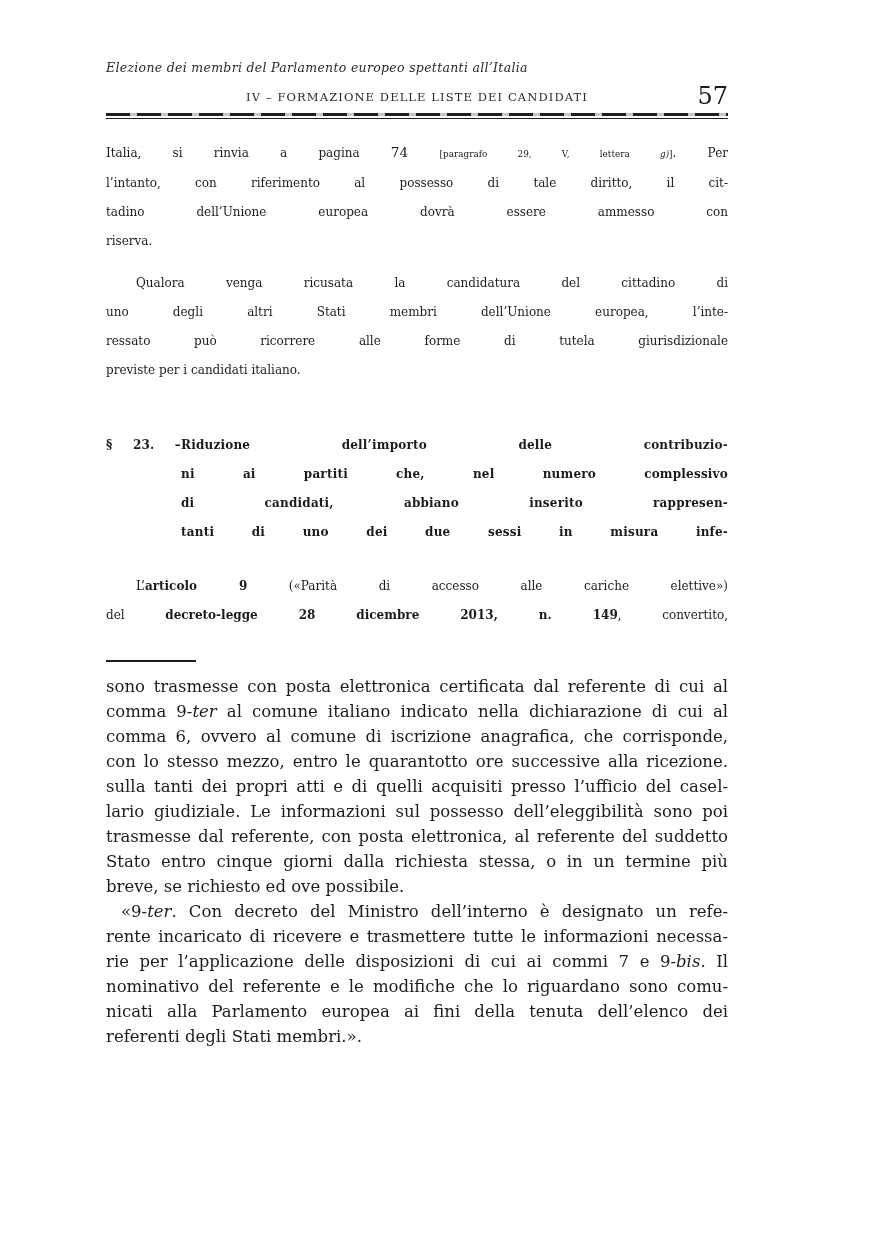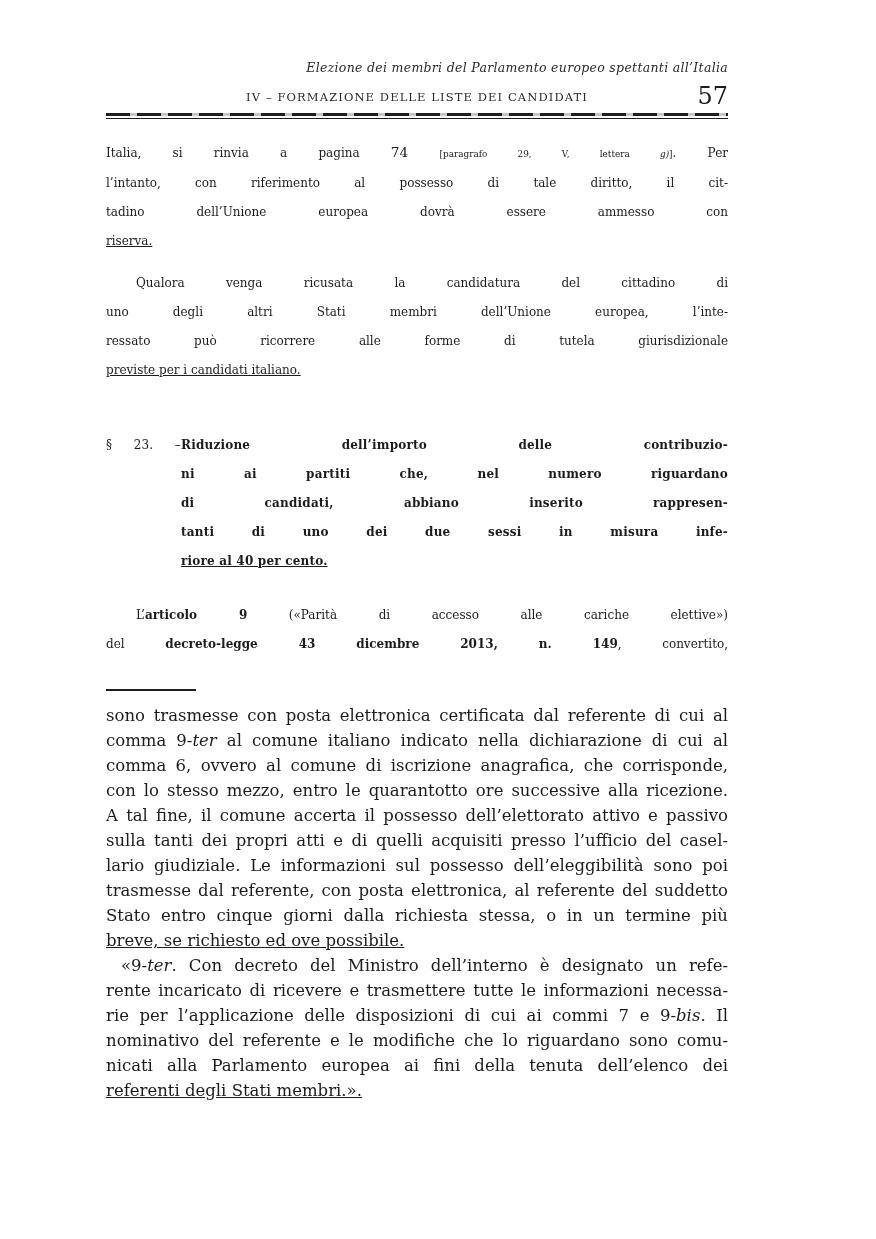--- a/index.html
+++ b/index.html
@@ -4,51 +4,51 @@
 <style>
   html,body { margin:0; padding:0; background:#ffffff; }
   .page {
     position:relative; width:876px; height:1239px; background:#ffffff;
     font-family:"DejaVu Serif", serif; color:#1c1c1c; overflow:hidden;
   }
   .column { position:absolute; left:106px; top:60px; width:622px; }
 
   
   .running-title {
-    text-align:right; font-style:italic; font-size:12.5px; color:#2a2a2a;
+    text-align:left; font-style:italic; font-size:12.5px; color:#2a2a2a;
     letter-spacing:0.3px;
   }
   .chapter-row { position:relative; margin-top:6px; height:26px; }
   .chapter-title {
     position:absolute; left:0; right:0; bottom:3px; text-align:center;
     font-size:11.5px; letter-spacing:1.1px; color:#2a2a2a;
   }
   .page-number { position:absolute; right:0; bottom:-3px; font-size:24px; color:#1c1c1c; }
   .header-rule { margin-top:6px; }
   .rule-dashed {
     height:3px;
     background:repeating-linear-gradient(90deg,#1f1f1f 0 24px, rgba(31,31,31,0.25) 24px 31px);
   }
   .rule-solid { height:1px; background:#1f1f1f; margin-top:2px; }
 
   
   .body-text { margin-top:19px; font-size:12px; line-height:29px; }
   .line { text-align:justify; text-align-last:justify; }
-  .line.last { text-align-last:left;text-decoration:underline; }
+  .line.last { text-align-last:left; }
   small { font-size:74%; }
   big   { font-size:114%; }
 
   .para-body + .para-body { margin-top:13px; }
   .para-body.indent .line:first-child { text-indent:30px; }
 
   .para-heading {
     font-weight:bold; padding-left:75px; margin:46px 0 25px 0;
     letter-spacing:0.2px;
   }
-  .heading-label { display:inline-block; width:75px; margin-left:-75px; font-weight:normal; }
+  .heading-label { display:inline-block; width:75px; margin-left:-75px; font-weight:bold; }
 
   
   .footnote-rule { width:90px; height:2px; background:#1f1f1f; margin:30px 0 12px 0; }
   .footnotes { font-size:16.5px; line-height:25px; }
   .footnotes .para-footnote.indent .line:first-child { text-indent:15px; }
 </style>
 </head>
 <body>
 
 <div class="page">
@@ -74,40 +74,38 @@
           <div class="line last">riserva.</div>
         </div>
         <div class="para-body indent">
           <div class="line">Qualora venga ricusata la candidatura del cittadino di</div>
           <div class="line">uno degli altri Stati membri dell’Unione europea, l’inte-</div>
           <div class="line">ressato può ricorrere alle forme di tutela giurisdizionale</div>
           <div class="line last">previste per i candidati italiano.</div>
         </div>
         <div class="para-heading">
           <div class="line"><span class="heading-label">§ 23. –</span>Riduzione dell’importo delle contribuzio-</div>
-          <div class="line">ni ai partiti che, nel numero riguardano</div>
+          <div class="line">ni ai partiti che, nel numero complessivo</div>
           <div class="line">di candidati, abbiano inserito rappresen-</div>
           <div class="line">tanti di uno dei due sessi in misura infe-</div>
-          <div class="line last">riore al 40 per cento.</div>
         </div>
         <div class="para-body indent">
           <div class="line">L’<b>articolo 9</b>  («Parità di accesso alle cariche elettive»)</div>
-          <div class="line">del <b>decreto-legge 43 dicembre 2013, n. 149</b>, convertito,</div>
+          <div class="line">del <b>decreto-legge 28 dicembre 2013, n. 149</b>, convertito,</div>
         </div>
       </main>
 
     <div class="footnote-rule"></div>
 
     <section class="footnotes" id="footnote-paragraphs">
         <div class="para-footnote">
           <div class="line">sono trasmesse con posta elettronica certificata dal referente di cui al</div>
           <div class="line">comma 9-<i>ter</i> al comune italiano indicato nella dichiarazione di cui al</div>
           <div class="line">comma 6, ovvero al comune di iscrizione anagrafica, che corrisponde,</div>
           <div class="line">con lo stesso mezzo, entro le quarantotto ore successive alla ricezione.</div>
-          <div class="line">A tal fine, il comune accerta il possesso dell’elettorato attivo e passivo</div>
           <div class="line">sulla tanti dei propri atti e di quelli acquisiti presso l’ufficio del casel-</div>
           <div class="line">lario giudiziale.  Le informazioni sul possesso dell’eleggibilità sono poi</div>
           <div class="line">trasmesse dal referente, con posta elettronica, al referente del suddetto</div>
           <div class="line">Stato entro cinque giorni dalla richiesta stessa, o in un termine più</div>
           <div class="line last">breve, se richiesto ed ove possibile.</div>
         </div>
         <div class="para-footnote indent">
           <div class="line">«9-<i>ter</i>.  Con decreto del Ministro dell’interno è designato un refe-</div>
           <div class="line">rente incaricato di ricevere e trasmettere tutte le informazioni necessa-</div>
           <div class="line">rie per l’applicazione delle disposizioni di cui ai commi 7 e 9-<i>bis</i>.  Il</div>

